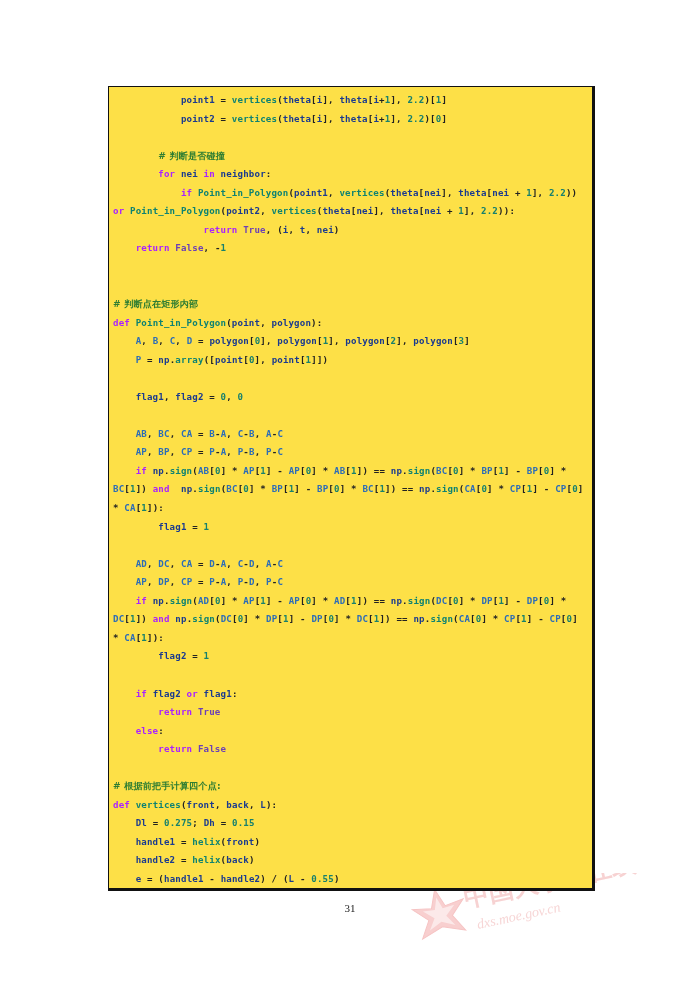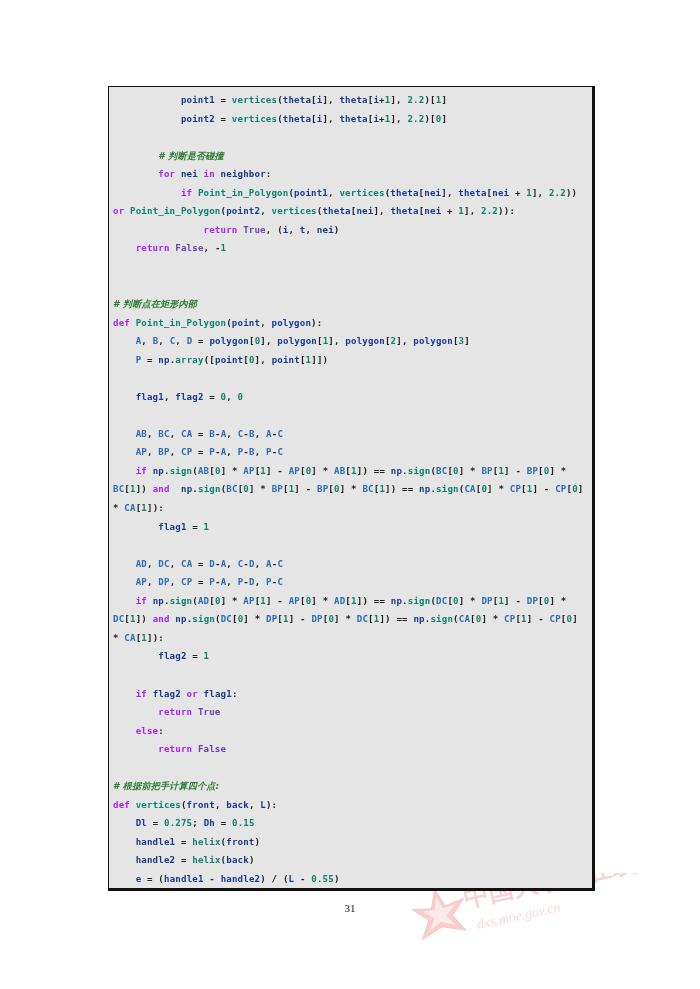--- a/index.html
+++ b/index.html
@@ -42,21 +42,21 @@
     font-style: italic;
   }
 
   
   #code-box {
     position: absolute;
     left: 108px;
     top: 86px;
     width: 487px;
     height: 805px;
-    background: #e5e5e5;
+    background: #fde047;
     box-sizing: border-box;
     border-top: 1.5px solid #111111;
     border-left: 1.5px solid #111111;
     border-right: 3px solid #111111;
     border-bottom: 3px solid #111111;
     z-index: 10;
     overflow: hidden;
   }
 
   #code-listing {
@@ -79,21 +79,20 @@
   .tok-bi   { color: #6c40b6; }            
   .tok-fn   { color: #0e8272; }            
   .tok-var  { color: #1a3a8f; }            
   .tok-var2 { color: #2b6cb8; }            
   .tok-num  { color: #17806d; }            
   .tok-op   { color: #222222; }            
   .tok-cmt-cn {
     color: #2f7d32;
     font-family: "DejaVu Sans", sans-serif;
     font-weight: 600;
-    font-style: italic;
   }
 
   
   #page-number {
     position: absolute;
     left: 0;
     top: 902px;
     width: 700px;
     text-align: center;
     font-family: "Liberation Serif", serif;

